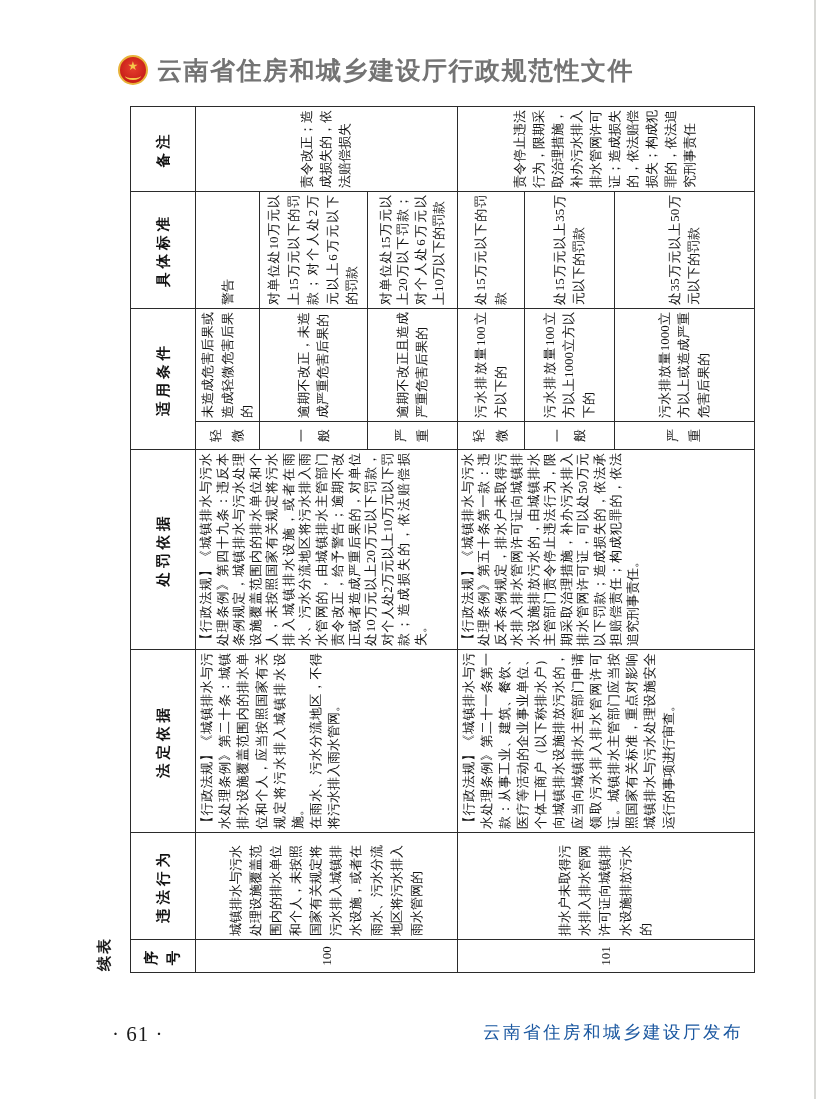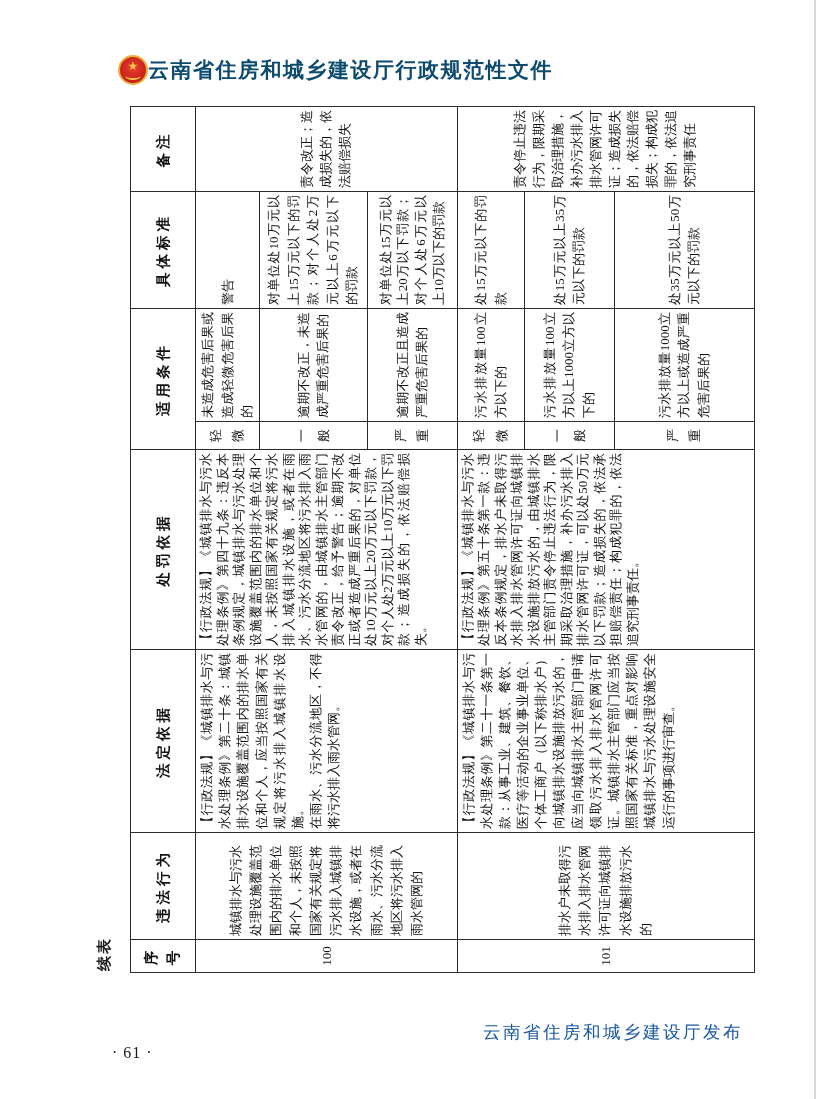--- a/index.html
+++ b/index.html
@@ -17,21 +17,21 @@
   }
   .emblem::after{
     content:"★";position:absolute;left:0;right:0;top:2px;text-align:center;
     color:#f6c94a;font-size:12px;line-height:14px;
   }
   .emblem::before{
     content:"";position:absolute;left:5px;right:5px;bottom:3px;height:6px;
     border-bottom:2px solid #f6c94a;border-radius:50%;
   }
   .hdr-title{
-    font-size:21px;font-weight:bold;color:#0c4a6e;
+    margin-left:9px;font-size:25px;font-weight:bold;color:#737373;
     letter-spacing:1.5px;white-space:nowrap;
   }
   
   .rot-wrap{position:absolute;left:95px;top:107px;width:645px;height:866px;}
   .rot-inner{
     width:866px;height:645px;
     transform:rotate(-90deg) translate(-866px,0);
     transform-origin:0 0;
   }
   .cont-label{font-size:15px;font-weight:bold;letter-spacing:2px;height:21px;margin:0 0 14px 2px;}
@@ -51,21 +51,21 @@
   td.mid{vertical-align:middle;line-height:1.5;}
   td.center{text-align:center;}
   td.sev{
     vertical-align:middle;text-align:center;word-break:break-all;
     line-height:1.7;padding:0;letter-spacing:0;
   }
   td.cond,td.std{vertical-align:middle;text-align:justify;line-height:1.5;}
   td.rem{vertical-align:middle;text-align:justify;line-height:1.45;}
   .pp{margin:0;}
   
-  .pageno{position:absolute;left:112px;top:1044px;font-size:16px;letter-spacing:1px;}
+  .pageno{position:absolute;left:112px;top:1022px;font-size:21px;letter-spacing:1px;}
   .publisher{
     position:absolute;right:71px;top:1020px;font-size:17.5px;font-weight:normal;
     color:#1a57a0;letter-spacing:2.5px;white-space:nowrap;
   }
 </style>
 </head>
 <body>
 
 <div class="hdr">
   <div class="emblem"></div>

